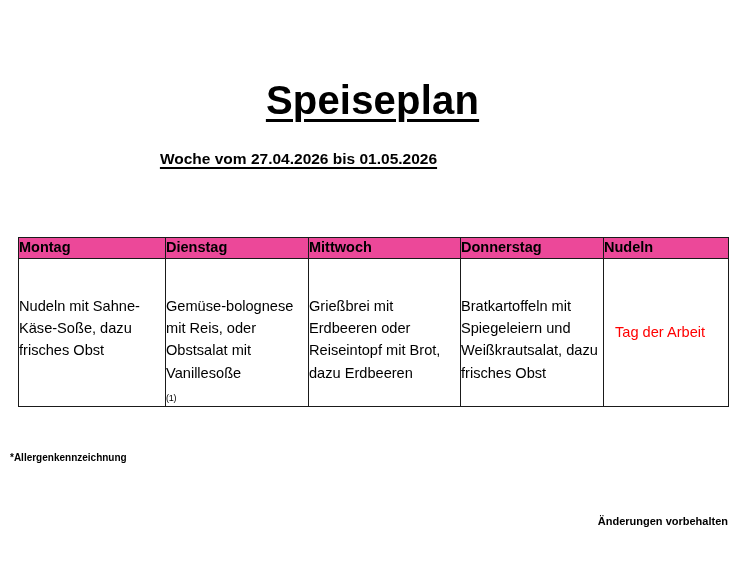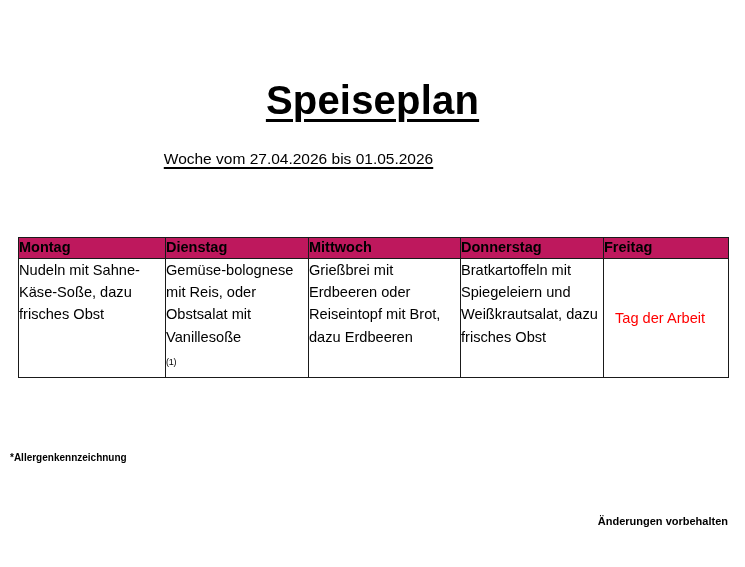--- a/index.html
+++ b/index.html
@@ -41,21 +41,21 @@
     text-decoration-thickness: 3px;
   }
 
   .doc-subtitle {
     position: absolute;
     top: 150px;
     left: 0;
     width: 597px;
     text-align: center;
     font-size: 15.5px;
-    font-weight: normal;
+    font-weight: bold;
     line-height: 1.2;
   }
   .doc-subtitle .u {
     text-decoration: underline;
     text-underline-offset: 3px;
     text-decoration-thickness: 1.6px;
   }
 
   
   .menu-table {
@@ -72,38 +72,39 @@
     padding: 0;
   }
 
   col.c-mon  { width: 147px; }
   col.c-die  { width: 143px; }
   col.c-mit  { width: 152px; }
   col.c-don  { width: 143px; }
   col.c-fre  { width: 125px; }
 
   .hdr-cell {
-    background: #be185d;
+    background: #ec4899;
     font-size: 14.5px;
     font-weight: bold;
     text-align: left;
     padding: 5px 0 6px 6px;
     height: 20px;
     line-height: 1.25;
   }
 
   .meal-cell {
     height: 118px;
     padding: 6px 7px 4px 6px;
     font-size: 14.6px;
     line-height: 1.52;
   }
   .meal-cell .meal-text {
     display: block;
     white-space: pre-line;
+    margin-top: 36px;
   }
   .meal-cell .additive {
     font-size: 9px;
     vertical-align: baseline;
     position: relative;
     top: 1px;
     letter-spacing: -0.2px;
   }
 
   .meal-cell.holiday {
@@ -191,21 +192,21 @@
         <col class="c-mit">
         <col class="c-don">
         <col class="c-fre">
     </colgroup>
     <thead>
       <tr>
         <th class="hdr-cell">Montag</th>
         <th class="hdr-cell">Dienstag</th>
         <th class="hdr-cell">Mittwoch</th>
         <th class="hdr-cell">Donnerstag</th>
-        <th class="hdr-cell">Freitag</th>
+        <th class="hdr-cell">Nudeln</th>
       </tr>
     </thead>
     <tbody>
       <tr>
         <td class="meal-cell">
           <span class="meal-text">Nudeln mit Sahne-Käse-Soße, dazu frisches Obst</span>
         </td>
         <td class="meal-cell">
           <span class="meal-text">Gemüse-bolognese mit Reis, oder Obstsalat mit Vanillesoße</span><span class="additive">(1)</span>
         </td>

